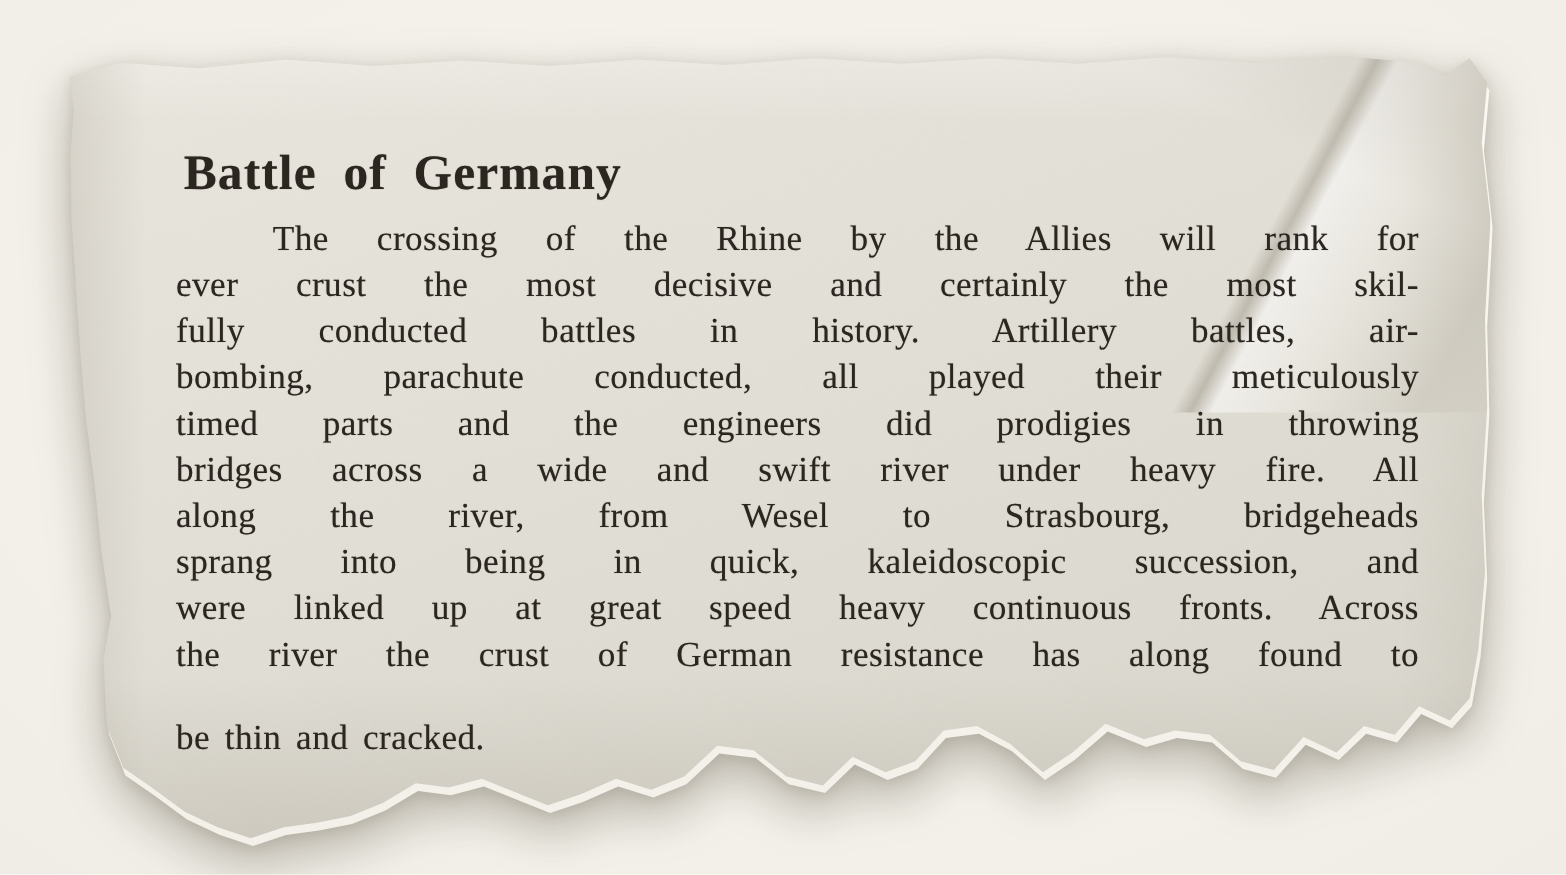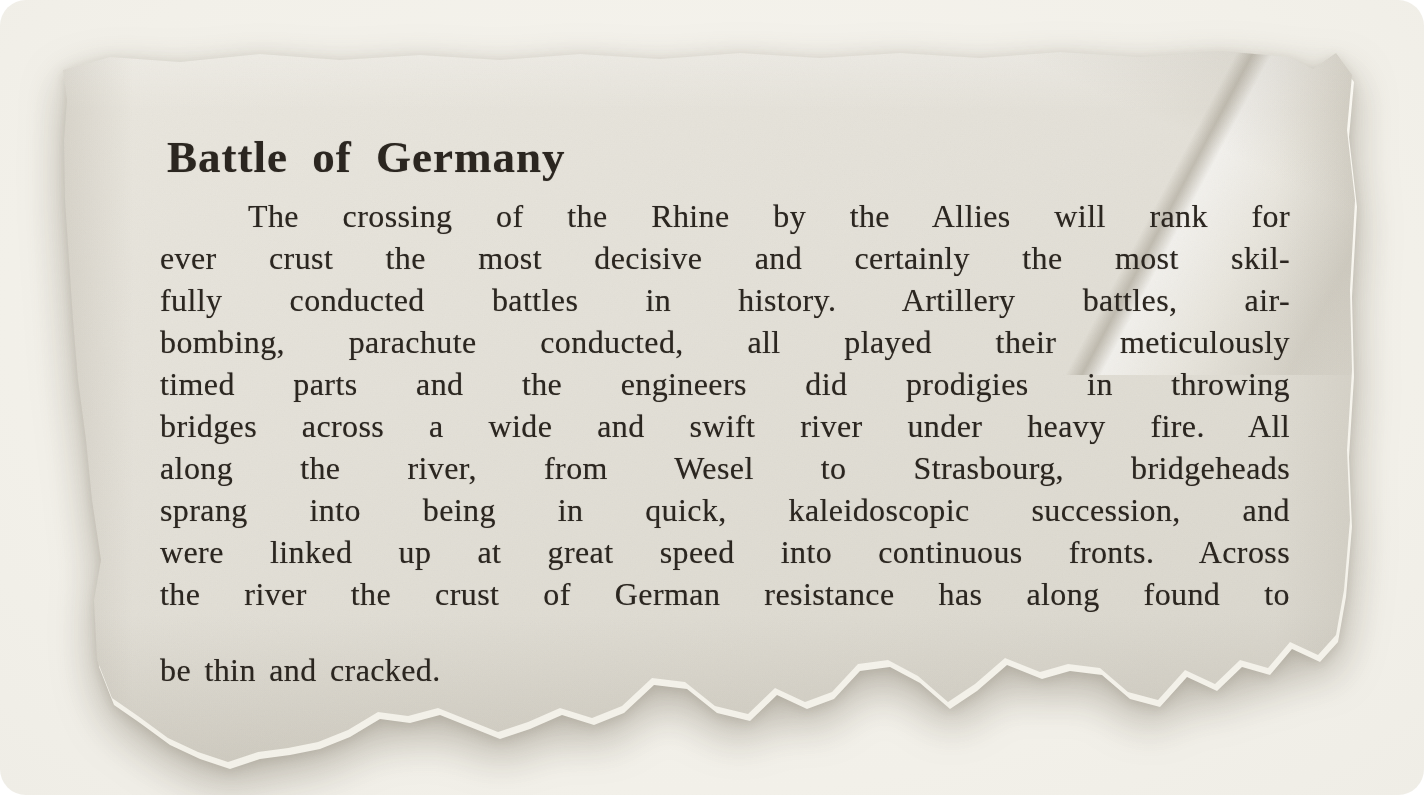--- a/index.html
+++ b/index.html
@@ -6,21 +6,20 @@
   html, body {
     width: 1424px; height: 795px;
     overflow: hidden;
     font-family: "Liberation Serif", "DejaVu Serif", serif;
   }
   .page {
     position: relative;
     width: 1424px; height: 795px;
     background: #f4f2ec;
     background-image: radial-gradient(ellipse at 50% 40%, #f6f4ee 0%, #f2f0e9 70%, #efede6 100%);
-    border-radius: 26px;
   }
   
   .clip-wrap {
     position: absolute;
     left: 55px; top: 45px;
     width: 1310px; height: 730px;
     filter: drop-shadow(0 16px 22px rgba(108, 100, 84, 0.38))
             drop-shadow(0 3px 6px rgba(108, 100, 84, 0.22));
   }
   .torn {
@@ -132,20 +131,20 @@
         <div class="headline">Battle of Germany</div>
         <div class="bodytext">
           <div class="line first">The crossing of the Rhine by the Allies will rank for</div>
           <div class="line">ever crust the most decisive and certainly the most skil-</div>
           <div class="line">fully conducted battles in history. Artillery battles, air-</div>
           <div class="line">bombing, parachute conducted, all played their meticulously</div>
           <div class="line">timed parts and the engineers did prodigies in throwing</div>
           <div class="line">bridges across a wide and swift river under heavy fire. All</div>
           <div class="line">along the river, from Wesel to Strasbourg, bridgeheads</div>
           <div class="line">sprang into being in quick, kaleidoscopic succession, and</div>
-          <div class="line">were linked up at great speed into continuous fronts. Across</div>
+          <div class="line">were linked up at great speed heavy continuous fronts. Across</div>
           <div class="line">the river the crust of German resistance has along found to</div>
           <div class="line last">be thin and cracked.</div>
         </div>
       </div>
     </div>
   </div>
 </div>
 
 </body></html>

